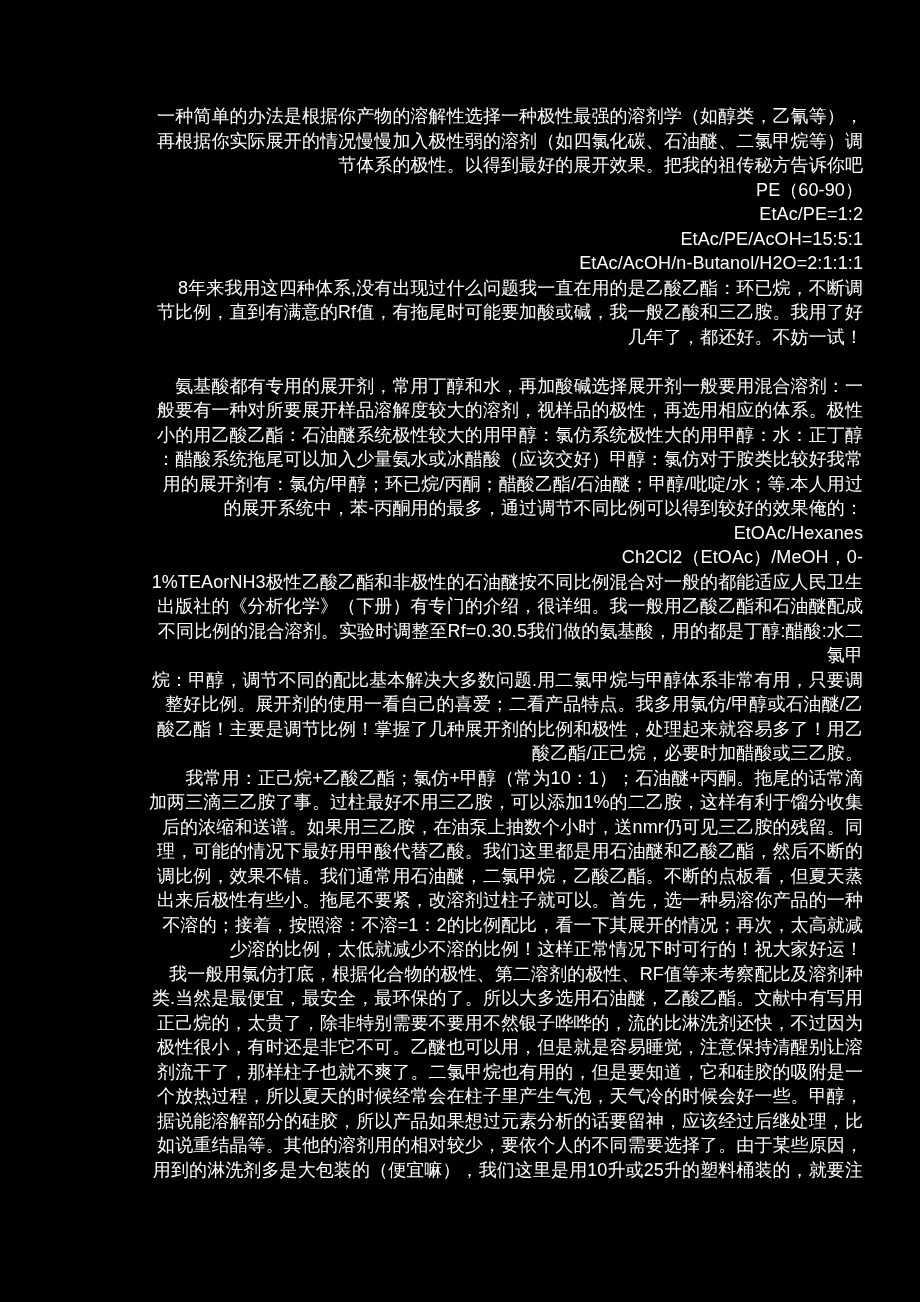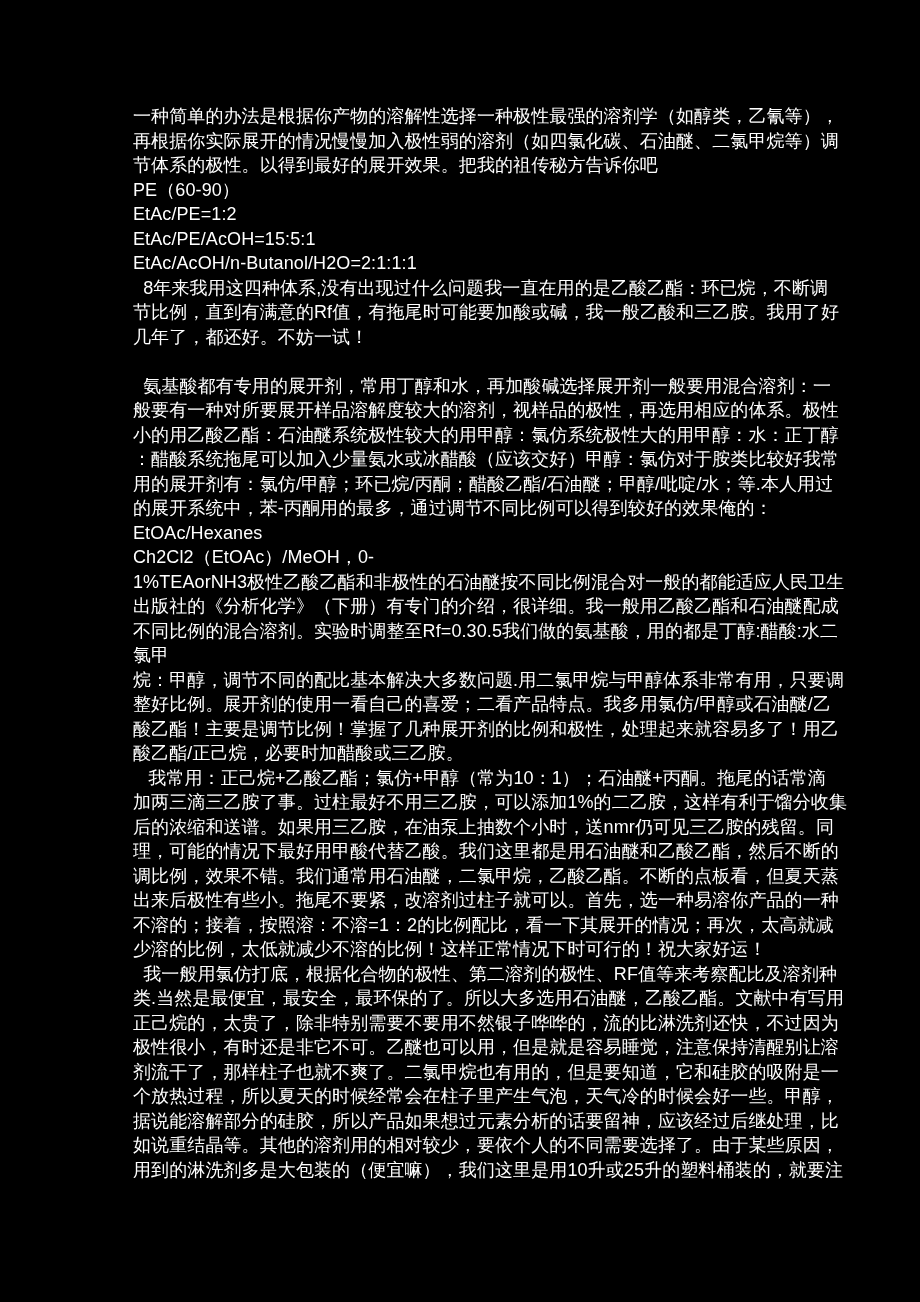--- a/index.html
+++ b/index.html
@@ -25,20 +25,21 @@
     top: 104px;
     width: 730px;
     font-size: 18px;
     line-height: 24.5px;
     white-space: pre;
     letter-spacing: 0.1px;
   }
   .line {
     min-height: 24.5px;
     height: 24.5px;
+    text-align: right;
   }
 </style>
 </head>
 <body style="background: rgb(0, 0, 0);">
 
 <div class="doc-page">
   <div class="doc-body" style="color: rgb(255, 255, 255);"><div class="line">一种简单的办法是根据你产物的溶解性选择一种极性最强的溶剂学（如醇类，乙氰等），</div><div class="line">再根据你实际展开的情况慢慢加入极性弱的溶剂（如四氯化碳、石油醚、二氯甲烷等）调</div><div class="line">节体系的极性。以得到最好的展开效果。把我的祖传秘方告诉你吧</div><div class="line">PE（60-90）</div><div class="line">EtAc/PE=1:2</div><div class="line">EtAc/PE/AcOH=15:5:1</div><div class="line">EtAc/AcOH/n-Butanol/H2O=2:1:1:1</div><div class="line">  8年来我用这四种体系,没有出现过什么问题我一直在用的是乙酸乙酯：环已烷，不断调</div><div class="line">节比例，直到有满意的Rf值，有拖尾时可能要加酸或碱，我一般乙酸和三乙胺。我用了好</div><div class="line">几年了，都还好。不妨一试！</div><div class="line">&nbsp;</div><div class="line">  氨基酸都有专用的展开剂，常用丁醇和水，再加酸碱选择展开剂一般要用混合溶剂：一</div><div class="line">般要有一种对所要展开样品溶解度较大的溶剂，视样品的极性，再选用相应的体系。极性</div><div class="line">小的用乙酸乙酯：石油醚系统极性较大的用甲醇：氯仿系统极性大的用甲醇：水：正丁醇</div><div class="line">：醋酸系统拖尾可以加入少量氨水或冰醋酸（应该交好）甲醇：氯仿对于胺类比较好我常</div><div class="line">用的展开剂有：氯仿/甲醇；环已烷/丙酮；醋酸乙酯/石油醚；甲醇/吡啶/水；等.本人用过</div><div class="line">的展开系统中，苯-丙酮用的最多，通过调节不同比例可以得到较好的效果俺的：</div><div class="line">EtOAc/Hexanes</div><div class="line">Ch2Cl2（EtOAc）/MeOH，0-</div><div class="line">1%TEAorNH3极性乙酸乙酯和非极性的石油醚按不同比例混合对一般的都能适应人民卫生</div><div class="line">出版社的《分析化学》（下册）有专门的介绍，很详细。我一般用乙酸乙酯和石油醚配成</div><div class="line">不同比例的混合溶剂。实验时调整至Rf=0.30.5我们做的氨基酸，用的都是丁醇:醋酸:水二</div><div class="line">氯甲</div><div class="line">烷：甲醇，调节不同的配比基本解决大多数问题.用二氯甲烷与甲醇体系非常有用，只要调</div><div class="line">整好比例。展开剂的使用一看自己的喜爱；二看产品特点。我多用氯仿/甲醇或石油醚/乙</div><div class="line">酸乙酯！主要是调节比例！掌握了几种展开剂的比例和极性，处理起来就容易多了！用乙</div><div class="line">酸乙酯/正己烷，必要时加醋酸或三乙胺。</div><div class="line">   我常用：正己烷+乙酸乙酯；氯仿+甲醇（常为10：1）；石油醚+丙酮。拖尾的话常滴</div><div class="line">加两三滴三乙胺了事。过柱最好不用三乙胺，可以添加1%的二乙胺，这样有利于馏分收集</div><div class="line">后的浓缩和送谱。如果用三乙胺，在油泵上抽数个小时，送nmr仍可见三乙胺的残留。同</div><div class="line">理，可能的情况下最好用甲酸代替乙酸。我们这里都是用石油醚和乙酸乙酯，然后不断的</div><div class="line">调比例，效果不错。我们通常用石油醚，二氯甲烷，乙酸乙酯。不断的点板看，但夏天蒸</div><div class="line">出来后极性有些小。拖尾不要紧，改溶剂过柱子就可以。首先，选一种易溶你产品的一种</div><div class="line">不溶的；接着，按照溶：不溶=1：2的比例配比，看一下其展开的情况；再次，太高就减</div><div class="line">少溶的比例，太低就减少不溶的比例！这样正常情况下时可行的！祝大家好运！</div><div class="line">  我一般用氯仿打底，根据化合物的极性、第二溶剂的极性、RF值等来考察配比及溶剂种</div><div class="line">类.当然是最便宜，最安全，最环保的了。所以大多选用石油醚，乙酸乙酯。文献中有写用</div><div class="line">正己烷的，太贵了，除非特别需要不要用不然银子哗哗的，流的比淋洗剂还快，不过因为</div><div class="line">极性很小，有时还是非它不可。乙醚也可以用，但是就是容易睡觉，注意保持清醒别让溶</div><div class="line">剂流干了，那样柱子也就不爽了。二氯甲烷也有用的，但是要知道，它和硅胶的吸附是一</div><div class="line">个放热过程，所以夏天的时候经常会在柱子里产生气泡，天气冷的时候会好一些。甲醇，</div><div class="line">据说能溶解部分的硅胶，所以产品如果想过元素分析的话要留神，应该经过后继处理，比</div><div class="line">如说重结晶等。其他的溶剂用的相对较少，要依个人的不同需要选择了。由于某些原因，</div><div class="line">用到的淋洗剂多是大包装的（便宜嘛），我们这里是用10升或25升的塑料桶装的，就要注</div></div>
 </div>
 
 </body></html>

